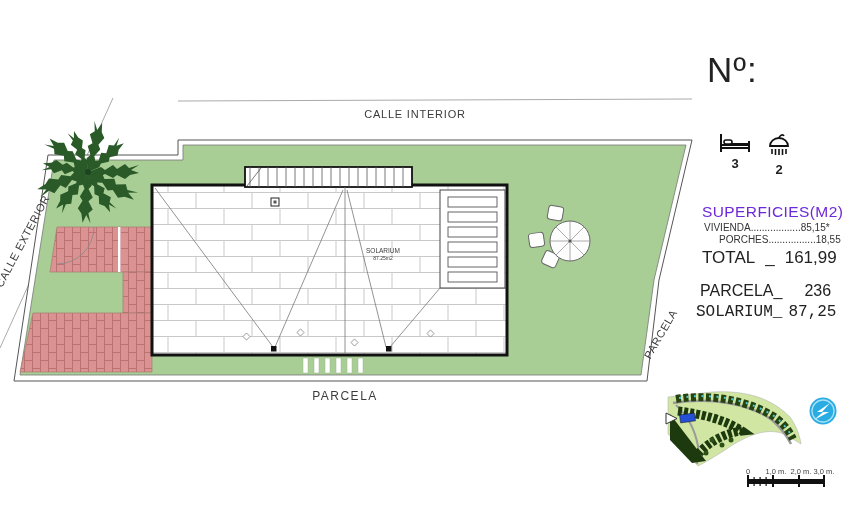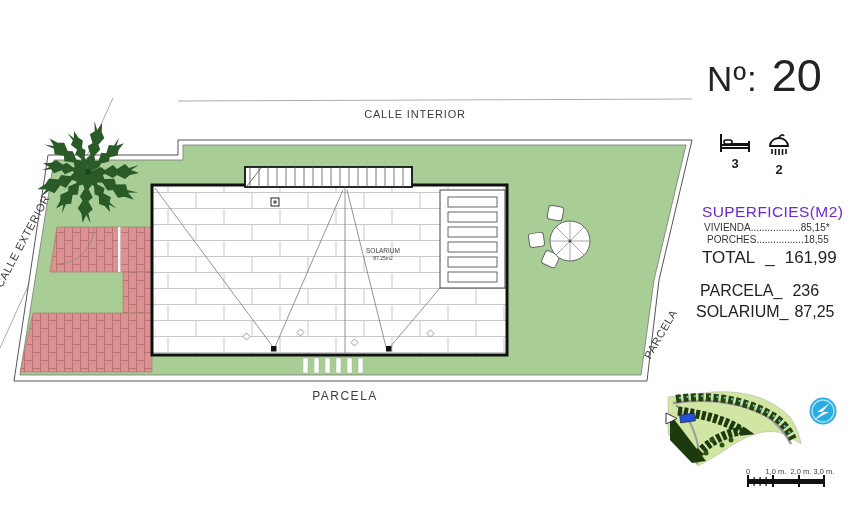--- a/index.html
+++ b/index.html
@@ -2,35 +2,35 @@
 <html><head>
 <meta charset="utf-8">
 <style>
   html,body{margin:0;padding:0;background:#fff;}
   #sheet{position:relative;width:850px;height:530px;background:#ffffff;overflow:hidden;
          font-family:"Liberation Sans",sans-serif;color:#2b2b2b;}
   #plan-svg{position:absolute;left:0;top:0;}
   .svg-label{fill:#3c3c3c;font-family:"Liberation Sans",sans-serif;}
   
   #legend{position:absolute;left:693px;top:50px;width:157px;}
-  .num-row{position:absolute;left:14px;top:0;display:flex;align-items:baseline;gap:14px;}
+  .num-row{position:absolute;left:14px;top:0;display:flex;align-items:baseline;gap:26px;}
   .num-label{font-size:35px;letter-spacing:1px;color:#222;}
   .num-value{font-size:45px;color:#222;}
   .feat-row{position:absolute;left:26px;top:82px;display:flex;gap:16px;}
   .feat{display:flex;flex-direction:column;align-items:center;gap:2px;}
   .feat-count{font-size:13px;font-weight:bold;color:#222;}
   .surf-head{position:absolute;left:9px;top:153px;font-size:15.5px;letter-spacing:.4px;color:#6d28d9;}
   .surf-row{position:absolute;left:11px;font-size:10px;color:#333;white-space:nowrap;}
   .surf-row.r0{top:172px;}
-  .surf-row.r1{top:184px;left:14px;text-align:right;}
+  .surf-row.r1{top:184px;left:26px;text-align:right;}
   .total-row{position:absolute;left:9px;top:198px;font-size:17px;color:#222;}
   .total-row .sep{margin:0 10px;}
   .parcela-row{position:absolute;left:7px;top:232px;font-size:16px;color:#222;}
-  .parcela-row .val{margin-left:10px;}
-  .solarium-row{position:absolute;left:3px;top:253px;font-size:16px;color:#222;}
+  .parcela-row .val{margin-left:22px;}
+  .solarium-row{position:absolute;left:3px;top:253px;font-size:16px;color:#222;font-family:Liberation Mono, monospace;}
   .solarium-row .val{margin-left:6px;}
 </style>
 </head>
 <body>
 
 <div id="sheet">
 
 <svg id="plan-svg" width="850" height="530" viewBox="0 0 850 530">
   <defs>
 
@@ -186,21 +186,20 @@
     <rect x="823" y="475" width="2" height="12" fill="#111"></rect>
     <rect x="753.5" y="477" width="1.2" height="9" fill="#111"></rect>
     <rect x="759.5" y="477" width="1.2" height="9" fill="#111"></rect>
     <rect x="765.5" y="477" width="1.2" height="9" fill="#111"></rect>
   </g>
 </svg>
 
 <div id="legend">
   <div class="num-row">
     <span class="num-label">Nº:</span>
-    <span class="num-value">20</span>
   </div>
 
   <div class="feat-row">
     <div class="feat">
       <svg width="32" height="22" viewBox="0 0 32 22">
         <path d="M2,2 V20 M2,13 H30 M30,9 V20 M2,16 H30" fill="none" stroke="#111" stroke-width="2"></path>
         <rect x="5" y="8" width="8" height="4" rx="2" fill="none" stroke="#111" stroke-width="1.6"></rect>
         <path d="M13,12 H30 V16" fill="none" stroke="#111" stroke-width="2"></path>
       </svg>
       <span class="feat-count">3</span>

